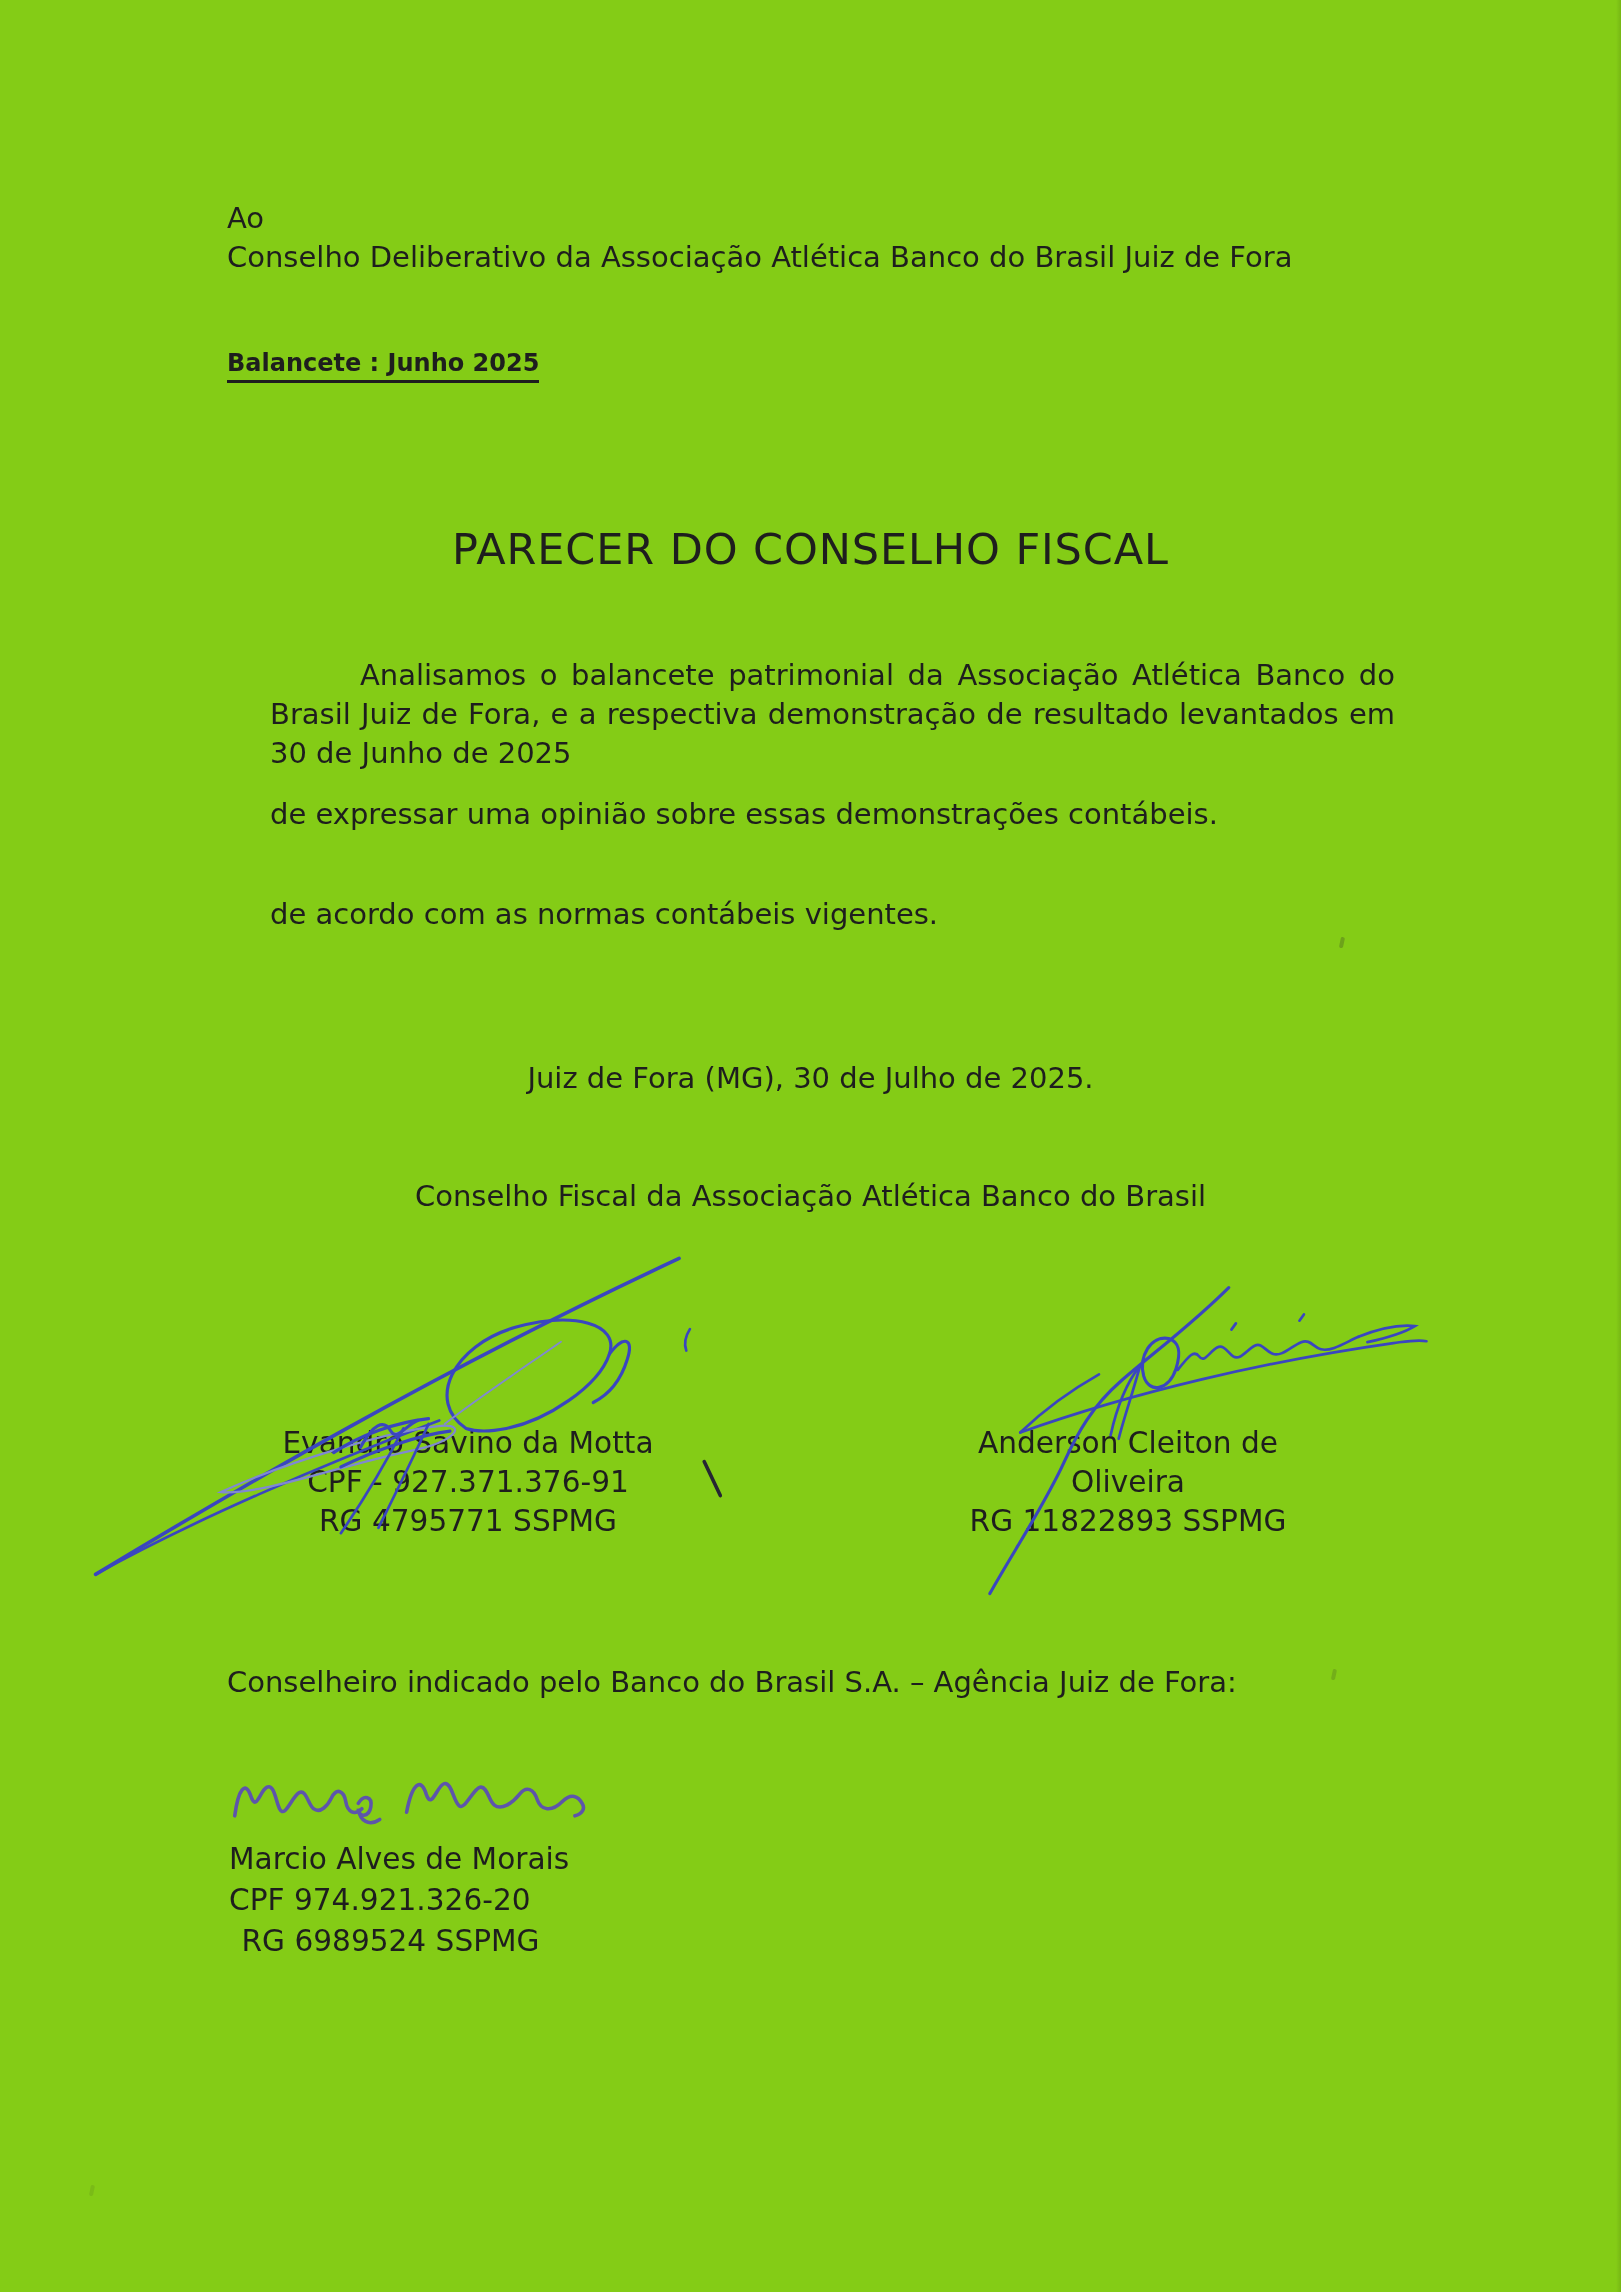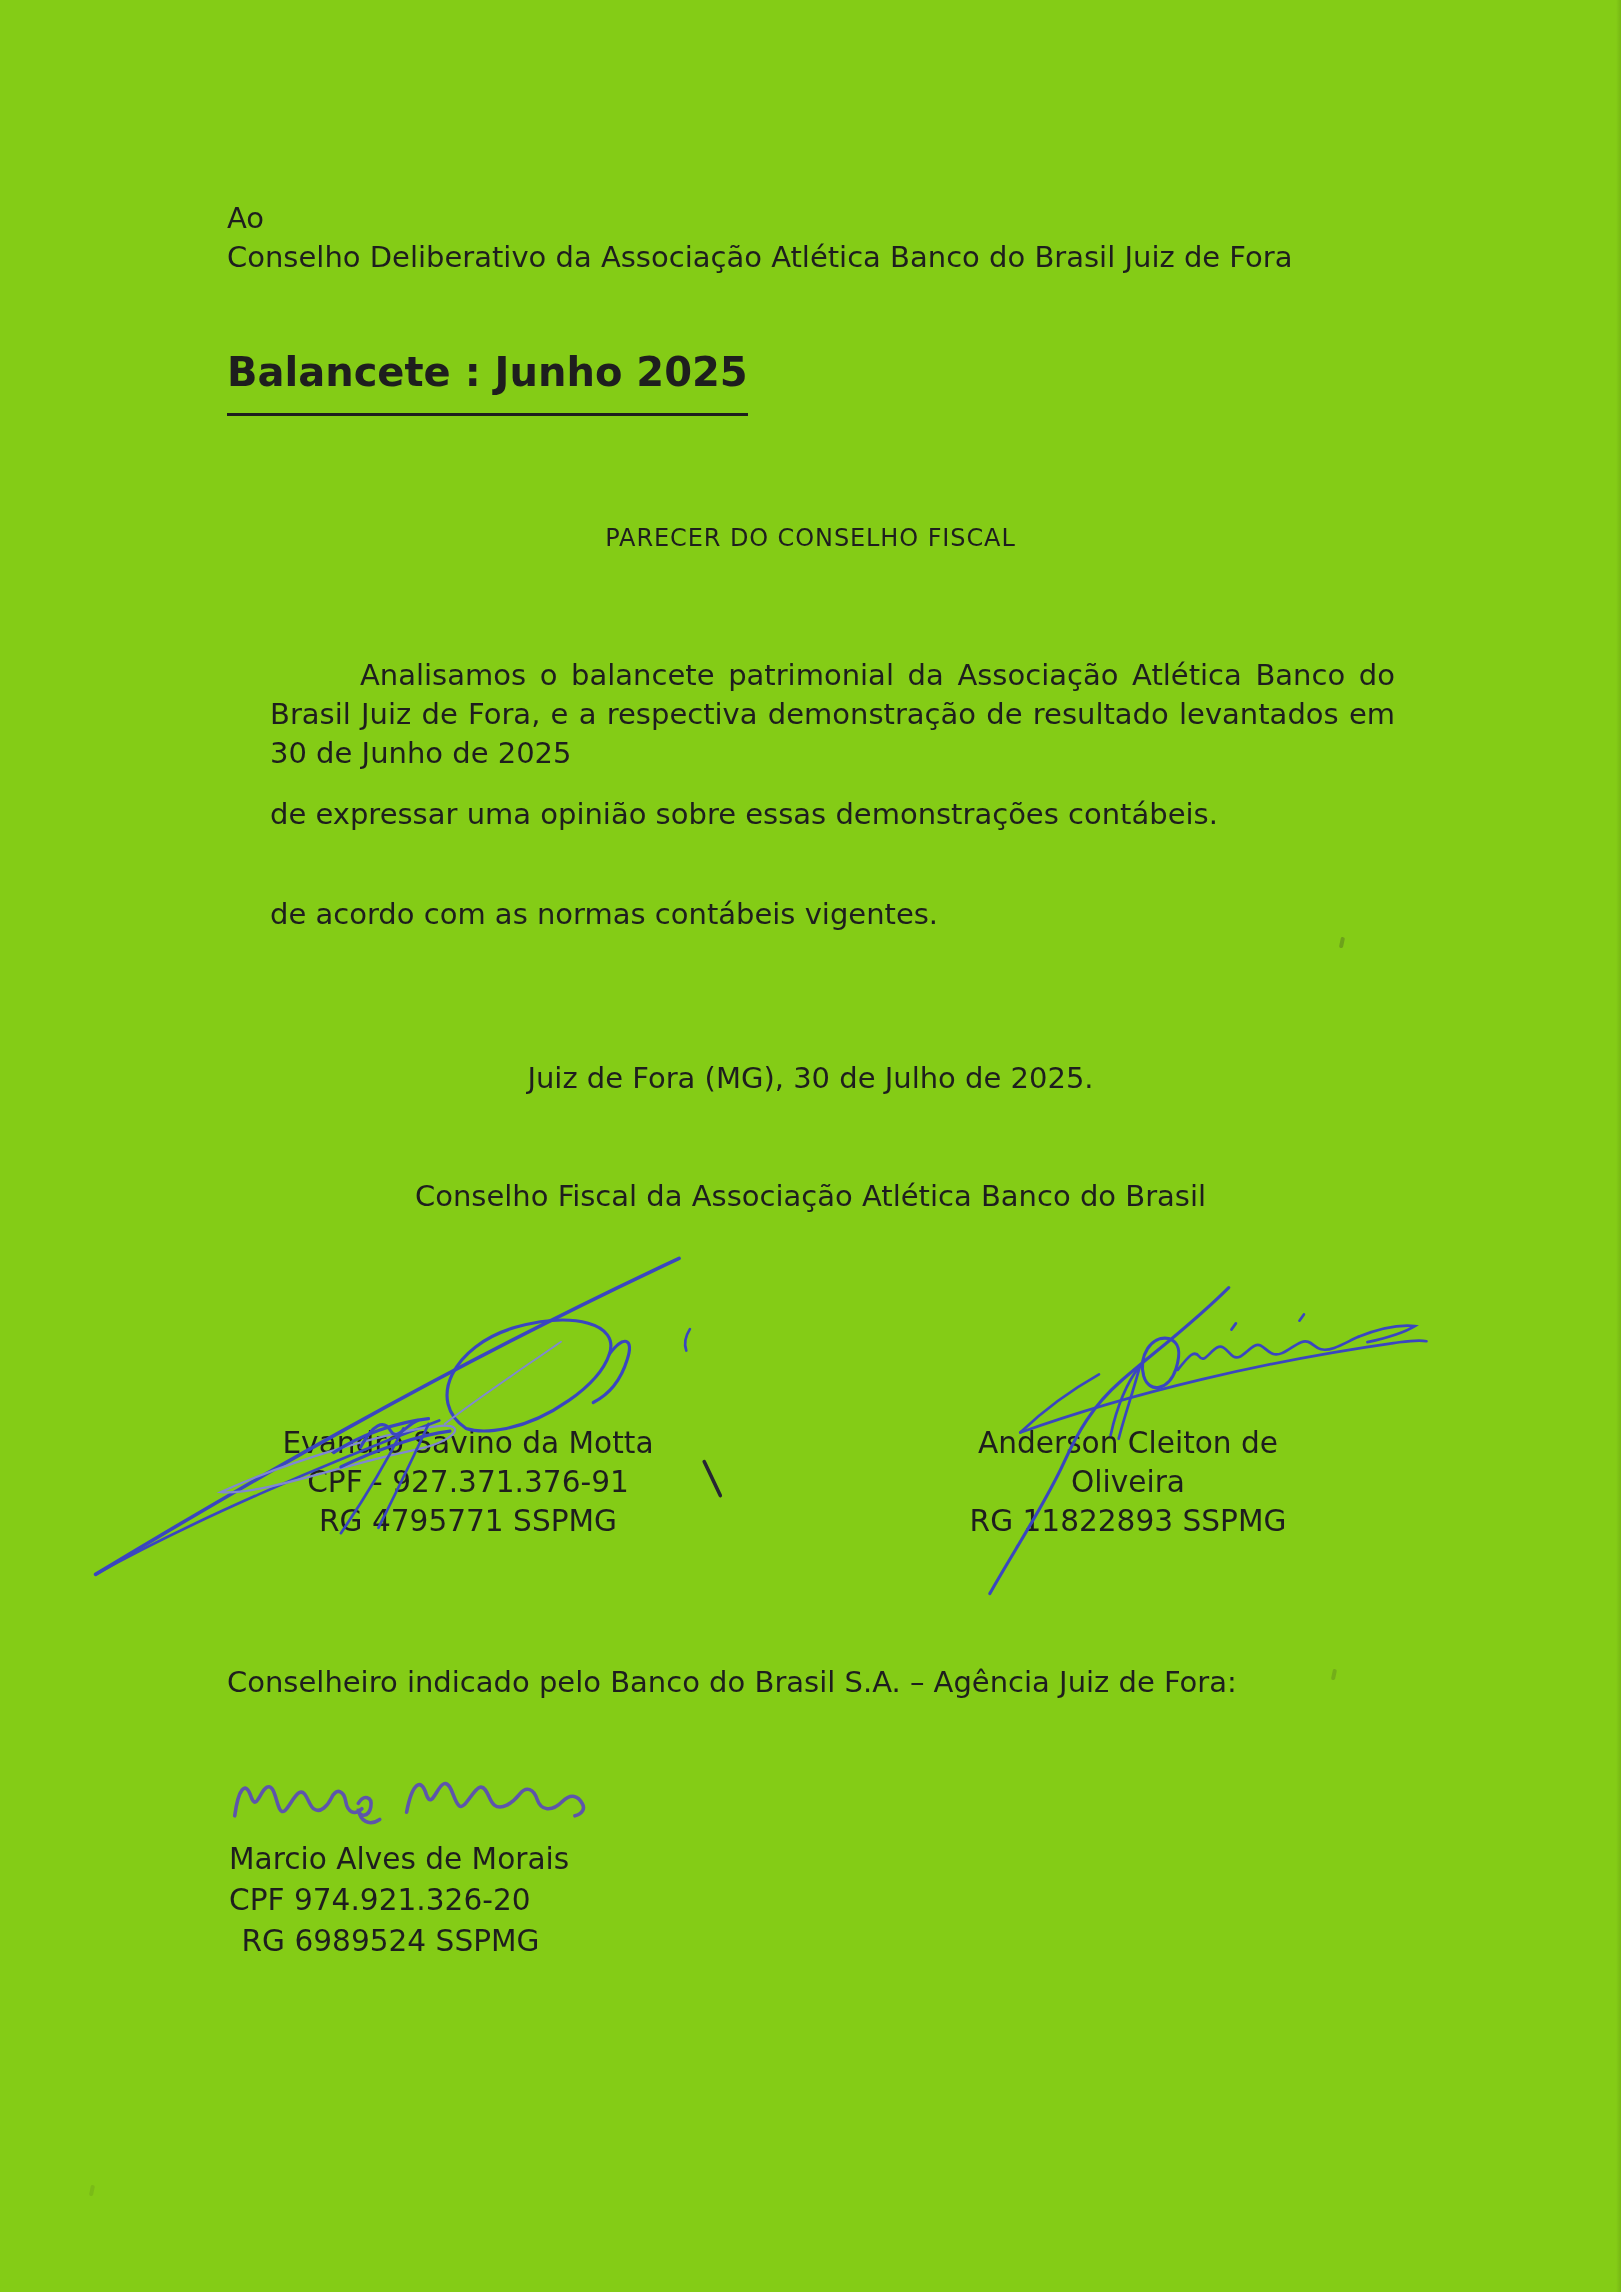--- a/index.html
+++ b/index.html
@@ -8,22 +8,22 @@
     font-family:"DejaVu Sans","Liberation Sans",sans-serif;color:#1e1e1e;
   }
   .abs{position:absolute;}
   .txt{font-size:29px;line-height:39px;}
   .content{left:227px;width:1168px;}
   .centered{left:0;width:1621px;text-align:center;}
   .jline{text-align:justify;text-align-last:justify;margin-left:43px;}
   .jline.last{text-align-last:left;}
   .jline.indent{padding-left:90px;}
   .bold{font-weight:bold;}
-  #subject{font-size:40px;font-weight:bold;border-bottom:3.6px solid #1e1e1e;padding-bottom:18px;}
-  #title{font-size:24px;letter-spacing:0.9px;}
+  #subject{font-size:24px;font-weight:bold;border-bottom:3.6px solid #1e1e1e;padding-bottom:3px;}
+  #title{font-size:43px;letter-spacing:0.9px;}
   .sig-col{width:412px;text-align:center;font-size:29.6px;line-height:39px;}
   .sig-svg{pointer-events:none;z-index:5;}
   .speck{background:rgba(40,40,40,.25);width:3.6px;height:10.7px;border-radius:1.8px;transform:rotate(12deg);}
   #edge-shadow{right:0;top:0;width:5.4px;height:2293px;background:linear-gradient(to right,rgba(0,0,0,0),rgba(0,0,0,0.10));}
   #counselor-block{font-size:29.6px;line-height:41px;}
 </style>
 </head>
 <body>
 
 <div id="page">

